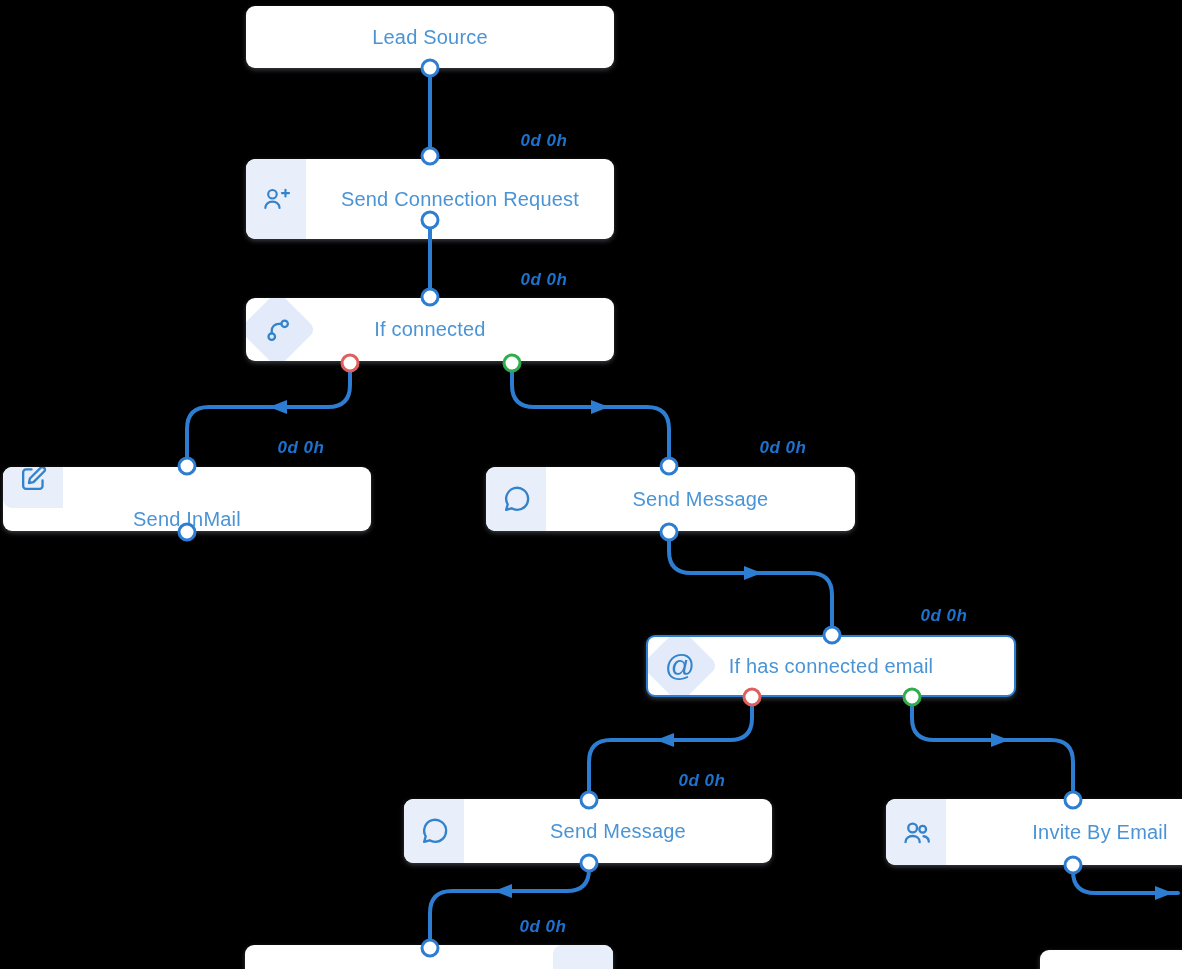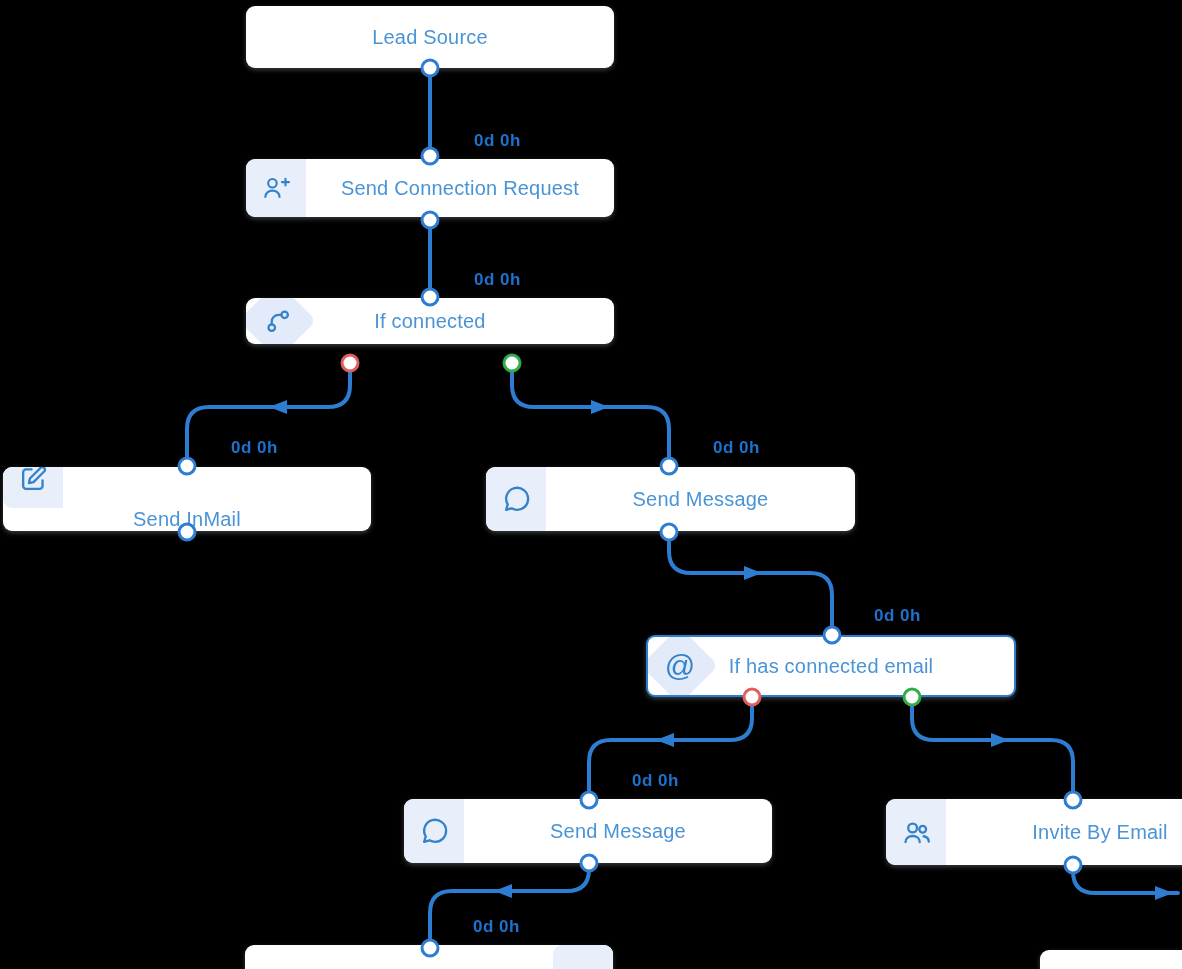--- a/index.html
+++ b/index.html
@@ -28,51 +28,52 @@
     position:absolute;left:32px;top:50%;transform:translate(-50%,-50%);
     display:flex;align-items:center;justify-content:center;
   }
   .node-label{
     flex:1;display:flex;align-items:center;justify-content:center;
     color:#4a94d6;font-size:20px;letter-spacing:.2px;white-space:nowrap;
   }
   .node.cond .node-label{position:absolute;left:0;top:0;right:0;bottom:0;}
   .at-glyph{font-size:30px;color:#3282cc;line-height:1;}
   .delay-label{
-    position:absolute;z-index:4;width:140px;text-align:left;
+    position:absolute;z-index:4;width:140px;text-align:center;
     color:#1d72cf;font-size:17px;font-weight:bold;letter-spacing:.5px;
     text-shadow:0 1px 1px rgba(0,0,0,.85), 0 -1px 1px rgba(0,0,0,.5),
                 1px 0 1px rgba(0,0,0,.5), -1px 0 1px rgba(0,0,0,.5);
+    font-style:italic;
   }
   .wire{fill:none;stroke:#2d7dd2;stroke-width:4;stroke-linecap:round;}
   .arrowhead{fill:#2d7dd2;stroke:none;}
   .port{fill:#fff;stroke-width:3;}
   .port-default{stroke:#2d7dd2;}
   .port-no{stroke:#df5e5e;}
   .port-yes{stroke:#2fad4a;}
 </style>
 </head>
 <body>
 
 <div id="canvas">
   <div class="node" style="left: 246px; top: 6px; width: 368px; height: 62px;">
       <span class="node-label">Lead Source</span>
     </div>
-    <div class="node" style="left: 246px; top: 159px; width: 368px; height: 58px;">
+    <div class="node" style="left: 246px; top: 159px; width: 368px; height: 80px;">
       <div class="icon-area">
         <svg width="32" height="30" viewBox="0 0 27 24" fill="none" stroke="#3282cc" stroke-width="1.8" stroke-linecap="round" stroke-linejoin="round">
           <circle cx="10.5" cy="8" r="3.6"></circle>
           <path d="M4.5 19.5c0-3.2 2.7-5.3 6-5.3s6 2.1 6 5.3"></path>
           <path d="M18.5 7h6"></path>
           <path d="M21.5 4.2v5.6"></path>
         </svg>
       </div>
       <span class="node-label">Send Connection Request</span>
     </div>
-    <div class="node cond" style="left: 246px; top: 298px; width: 368px; height: 46px;">
+    <div class="node cond" style="left: 246px; top: 298px; width: 368px; height: 63px;">
       <div class="diamond"></div>
       <div class="icon-float">
         <svg width="30" height="30" viewBox="0 0 24 24" fill="none" stroke="#3282cc" stroke-width="1.8" stroke-linecap="round" stroke-linejoin="round">
           <circle cx="7" cy="17.3" r="2.6"></circle>
           <circle cx="17.3" cy="7" r="2.6"></circle>
           <path d="M7 14.7v-2.2c0-3 2.5-5.5 5.5-5.5h2.2"></path>
         </svg>
       </div>
       <span class="node-label">If connected</span>
     </div>

